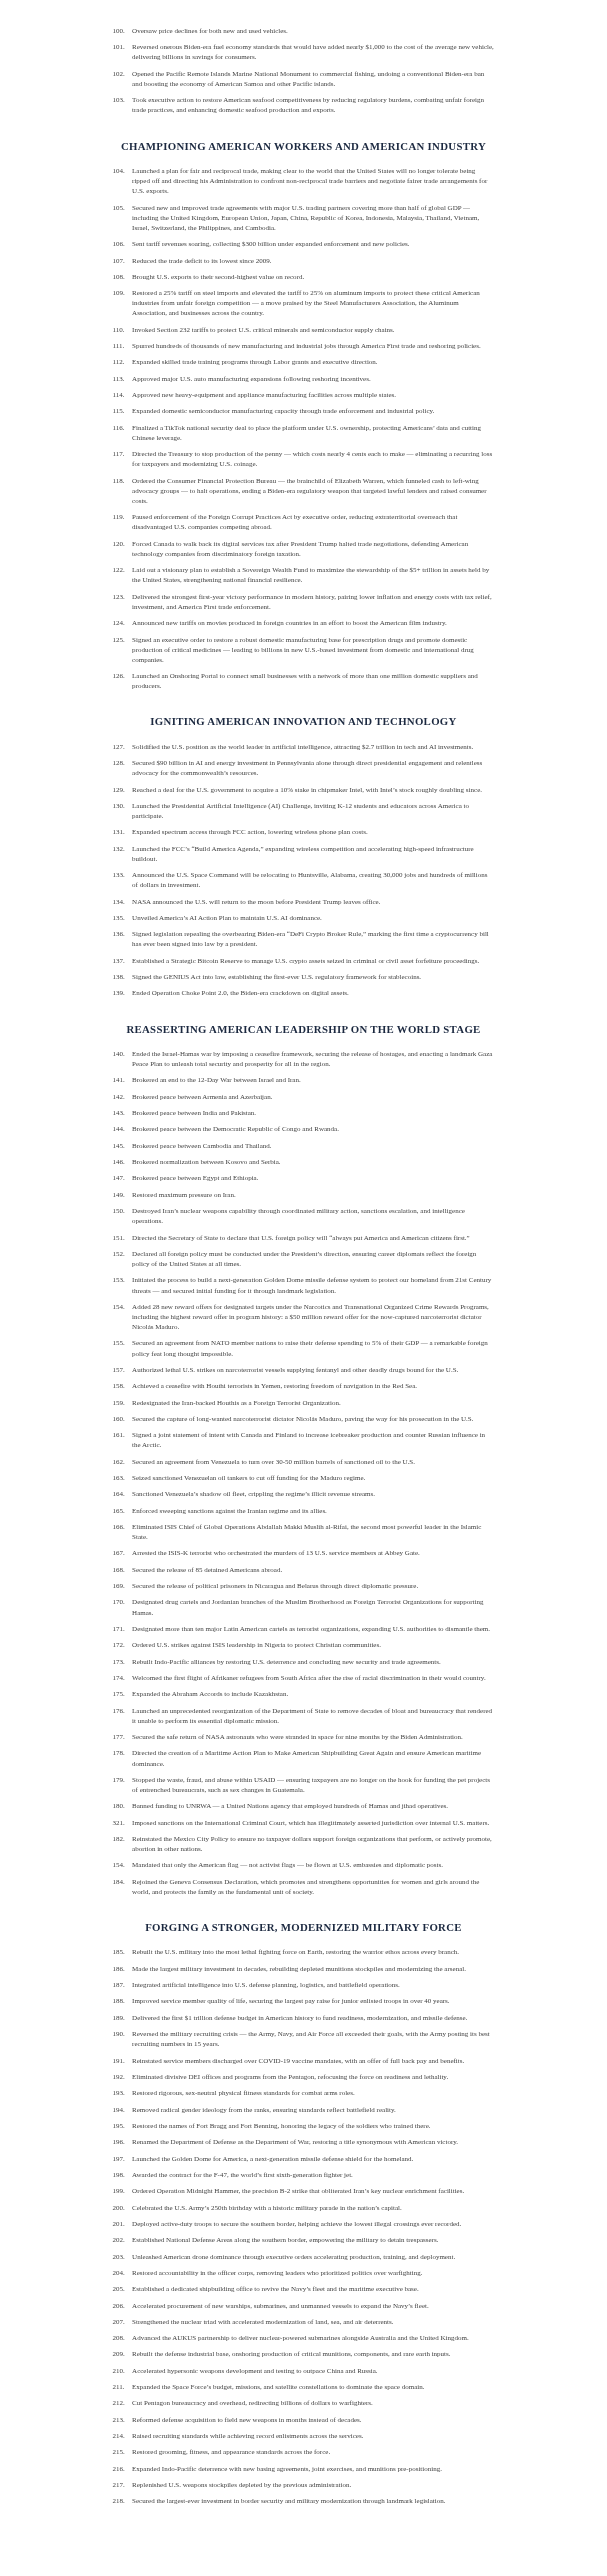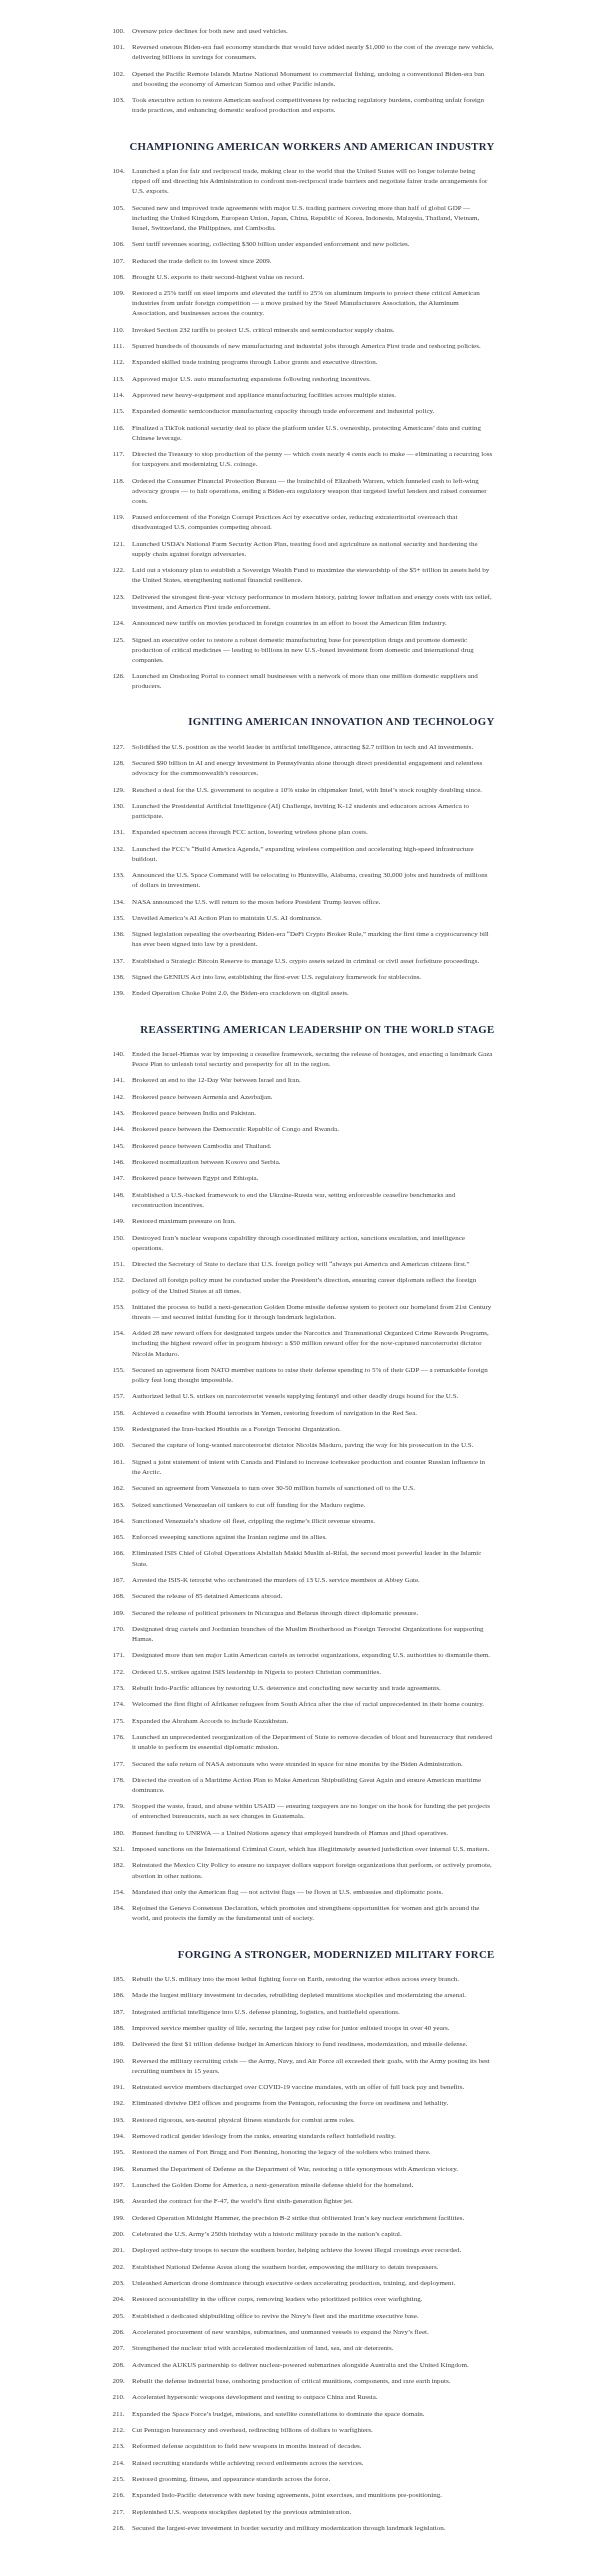--- a/index.html
+++ b/index.html
@@ -11,21 +11,21 @@
     font-family: "Liberation Serif", "DejaVu Serif", serif;
     color: #3f3f3f;
     -webkit-font-smoothing: antialiased;
   }
   .doc {
     width: 382px;
     margin: 0 auto;
     padding: 26px 0 36px 0;
   }
   .section-heading {
-    text-align: right;
+    text-align: center;
     font-size: 10.8px;
     font-weight: 700;
     letter-spacing: 0.3px;
     color: var(--heading-color, #1c2940);
     margin: 23px 0 13.4px 0;
     line-height: 1.3;
   }
   .item {
     display: flex;
     align-items: flex-start;
@@ -121,22 +121,22 @@
     </div>
     <div class="item">
       <span class="num">118.</span>
       <span class="text">Ordered the Consumer Financial Protection Bureau — the brainchild of Elizabeth Warren, which funneled cash to left-wing advocacy groups — to halt operations, ending a Biden-era regulatory weapon that targeted lawful lenders and raised consumer costs.</span>
     </div>
     <div class="item">
       <span class="num">119.</span>
       <span class="text">Paused enforcement of the Foreign Corrupt Practices Act by executive order, reducing extraterritorial overreach that disadvantaged U.S. companies competing abroad.</span>
     </div>
     <div class="item">
-      <span class="num">121.</span>
-      <span class="text">Launched USDA’s National Farm Security Action Plan, treating food and agriculture as national security and hardening the supply chain against foreign adversaries.</span>
+      <span class="num">120.</span>
+      <span class="text">Forced Canada to walk back its digital services tax after President Trump halted trade negotiations, defending American technology companies from discriminatory foreign taxation.</span>
     </div>
     <div class="item">
       <span class="num">122.</span>
       <span class="text">Laid out a visionary plan to establish a Sovereign Wealth Fund to maximize the stewardship of the $5+ trillion in assets held by the United States, strengthening national financial resilience.</span>
     </div>
     <div class="item">
       <span class="num">123.</span>
       <span class="text">Delivered the strongest first-year victory performance in modern history, pairing lower inflation and energy costs with tax relief, investment, and America First trade enforcement.</span>
     </div>
     <div class="item">
@@ -231,24 +231,20 @@
     </div>
     <div class="item">
       <span class="num">146.</span>
       <span class="text">Brokered normalization between Kosovo and Serbia.</span>
     </div>
     <div class="item">
       <span class="num">147.</span>
       <span class="text">Brokered peace between Egypt and Ethiopia.</span>
     </div>
     <div class="item">
-      <span class="num">148.</span>
-      <span class="text">Established a U.S.-backed framework to end the Ukraine-Russia war, setting enforceable ceasefire benchmarks and reconstruction incentives.</span>
-    </div>
-    <div class="item">
       <span class="num">149.</span>
       <span class="text">Restored maximum pressure on Iran.</span>
     </div>
     <div class="item">
       <span class="num">150.</span>
       <span class="text">Destroyed Iran’s nuclear weapons capability through coordinated military action, sanctions escalation, and intelligence operations.</span>
     </div>
     <div class="item">
       <span class="num">151.</span>
       <span class="text">Directed the Secretary of State to declare that U.S. foreign policy will “always put America and American citizens first.”</span>
@@ -332,21 +328,21 @@
     <div class="item">
       <span class="num">172.</span>
       <span class="text">Ordered U.S. strikes against ISIS leadership in Nigeria to protect Christian communities.</span>
     </div>
     <div class="item">
       <span class="num">173.</span>
       <span class="text">Rebuilt Indo-Pacific alliances by restoring U.S. deterrence and concluding new security and trade agreements.</span>
     </div>
     <div class="item">
       <span class="num">174.</span>
-      <span class="text">Welcomed the first flight of Afrikaner refugees from South Africa after the rise of racial unprecedented in their home country.</span>
+      <span class="text">Welcomed the first flight of Afrikaner refugees from South Africa after the rise of racial discrimination in their would country.</span>
     </div>
     <div class="item">
       <span class="num">175.</span>
       <span class="text">Expanded the Abraham Accords to include Kazakhstan.</span>
     </div>
     <div class="item">
       <span class="num">176.</span>
       <span class="text">Launched an unprecedented reorganization of the Department of State to remove decades of bloat and bureaucracy that rendered it unable to perform its essential diplomatic mission.</span>
     </div>
     <div class="item">

